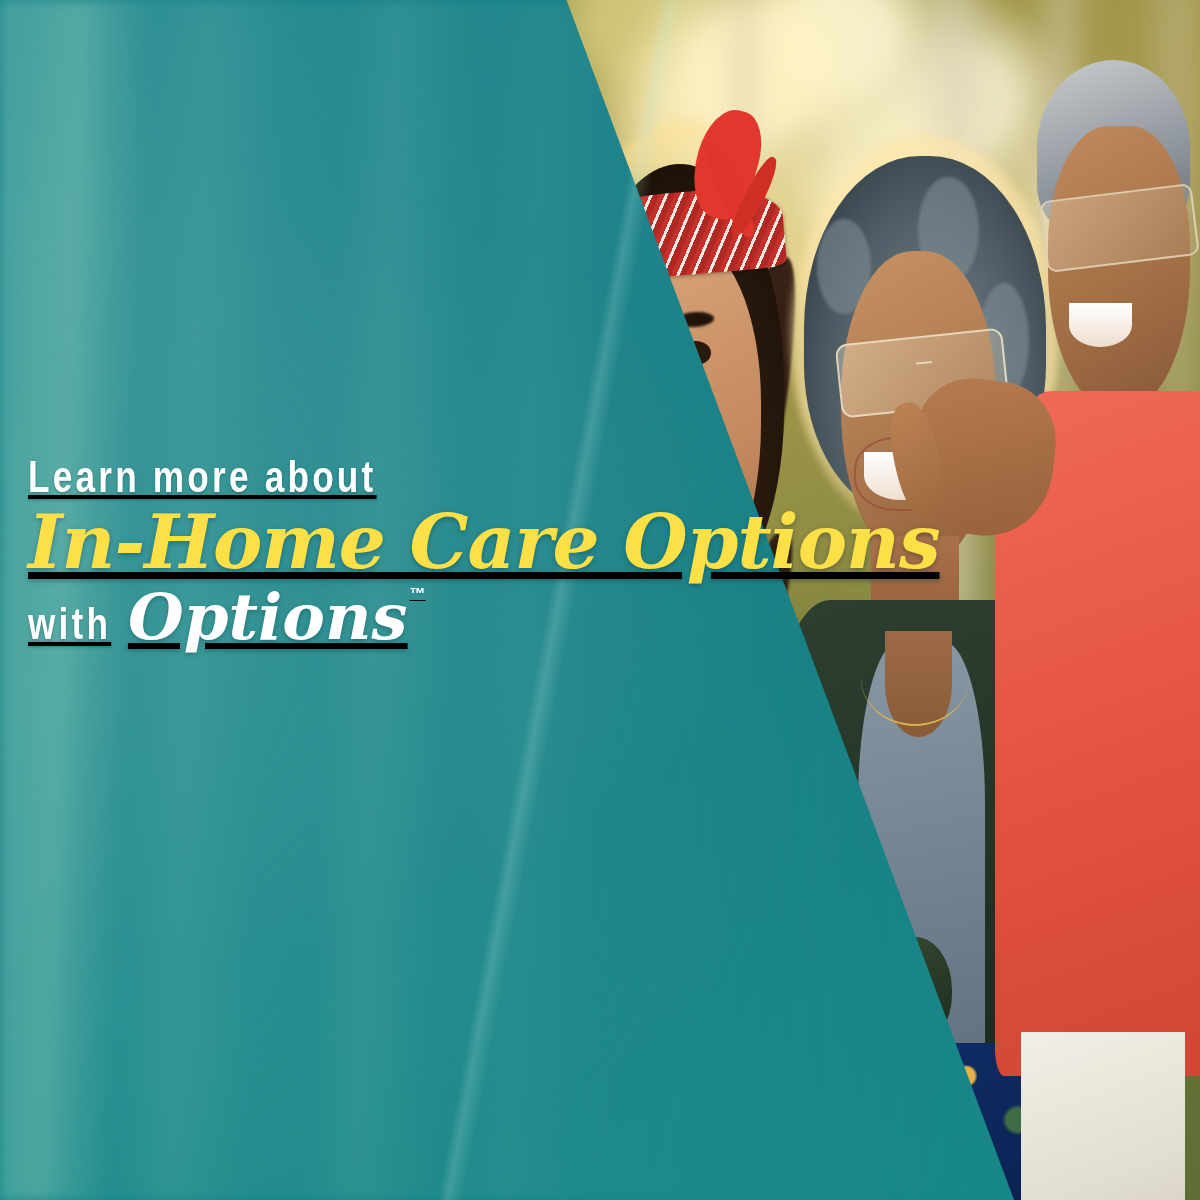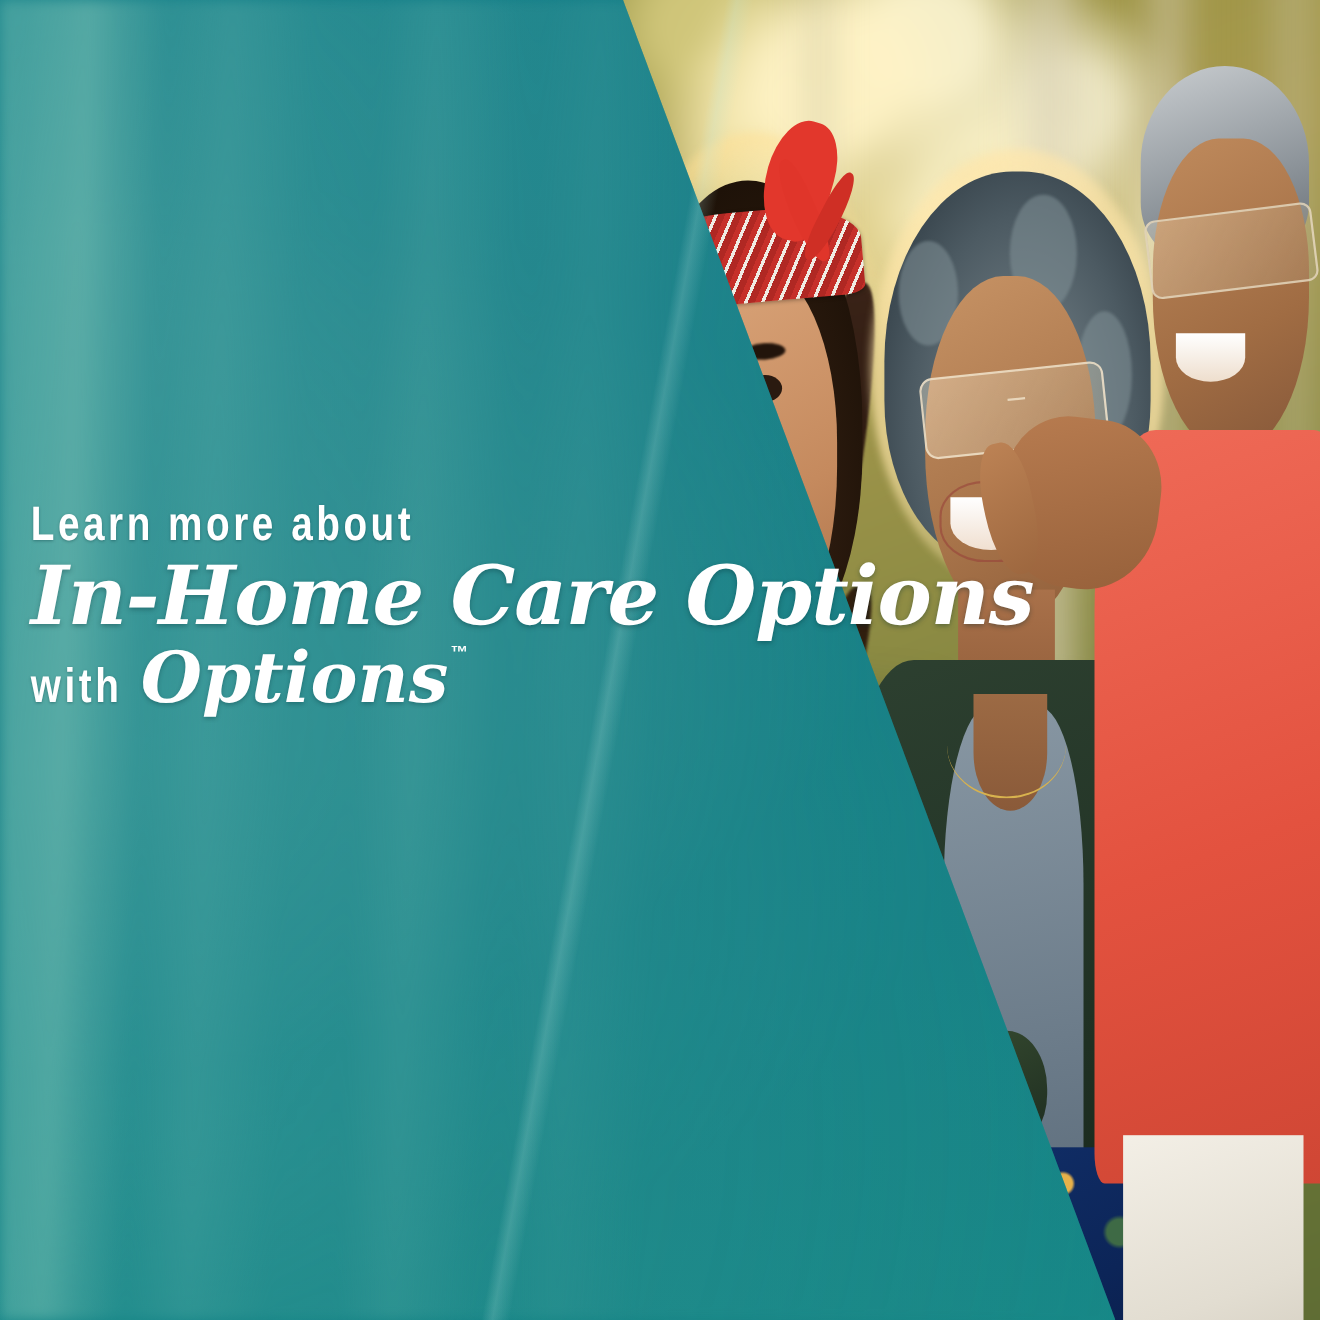--- a/index.html
+++ b/index.html
@@ -183,21 +183,21 @@
     filter:blur(6px);
   }
   
   .teal-edge{
     position:absolute;inset:0;
     background:linear-gradient(100.5deg, rgba(255,255,255,0) 46.4%, rgba(190,235,228,.20) 47.1%, rgba(255,255,255,0) 48.2%);
     pointer-events:none;
   }
 
   
-  .copy{position:absolute;left:28px;top:455px;width:760px;}
+  .copy{position:absolute;left:28px;top:455px;width:760px;text-decoration:underline;}
 
   .eyebrow{
     font-family:"Liberation Sans", sans-serif;
     font-weight:700;
     font-size:44px;
     line-height:1;
     letter-spacing:4px;
     color:#ffffff;
     transform:scaleX(.80);
     transform-origin:left center;
@@ -206,21 +206,21 @@
   }
 
   .headline{
     margin-top:6px;
     font-family:"DejaVu Serif", serif;
     font-style:italic;
     font-weight:700;
     font-size:74px;
     line-height:1;
     letter-spacing:-1px;
-    color:#ffffff;
+    color:#fde047;
     white-space:nowrap;
     text-shadow:0 2px 5px rgba(0,40,45,.35);
   }
 
   .logo-line{
     display:flex;
     align-items:baseline;
     white-space:nowrap;
   }
   .with-word{

